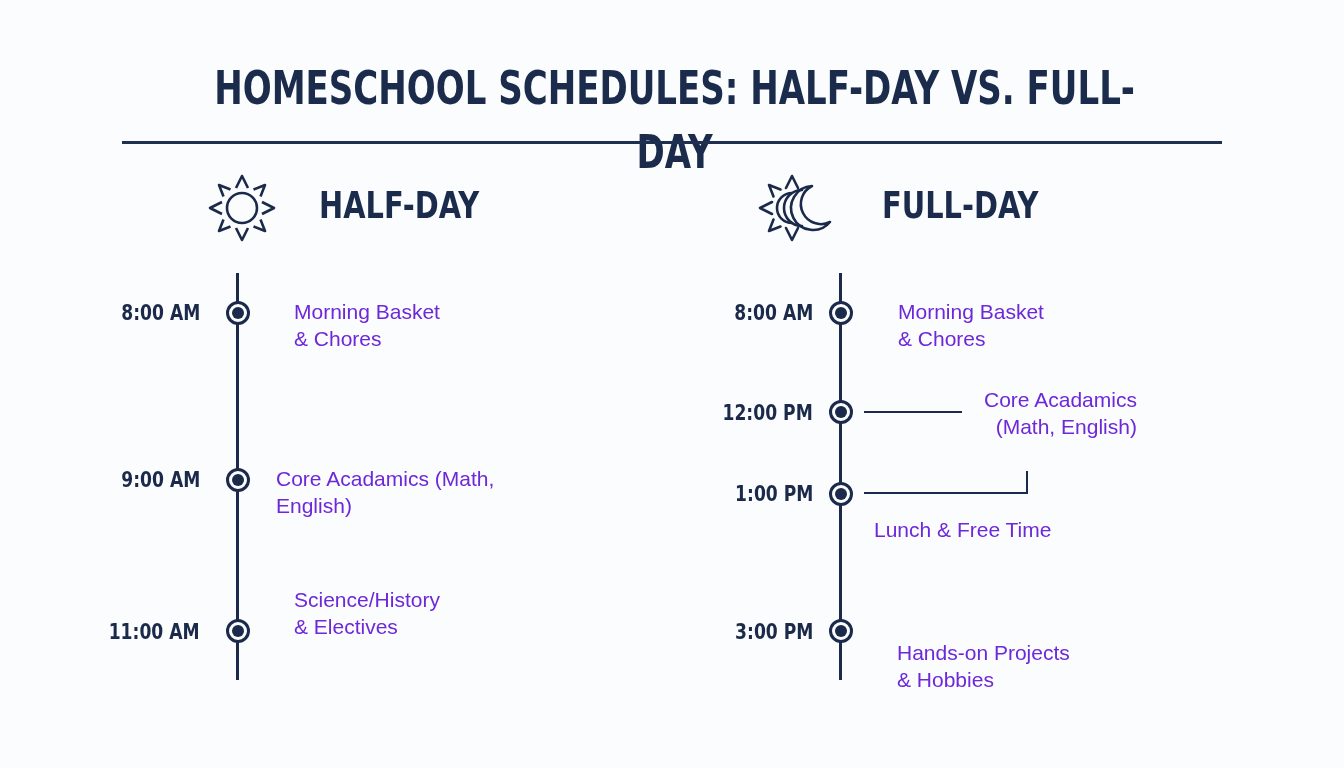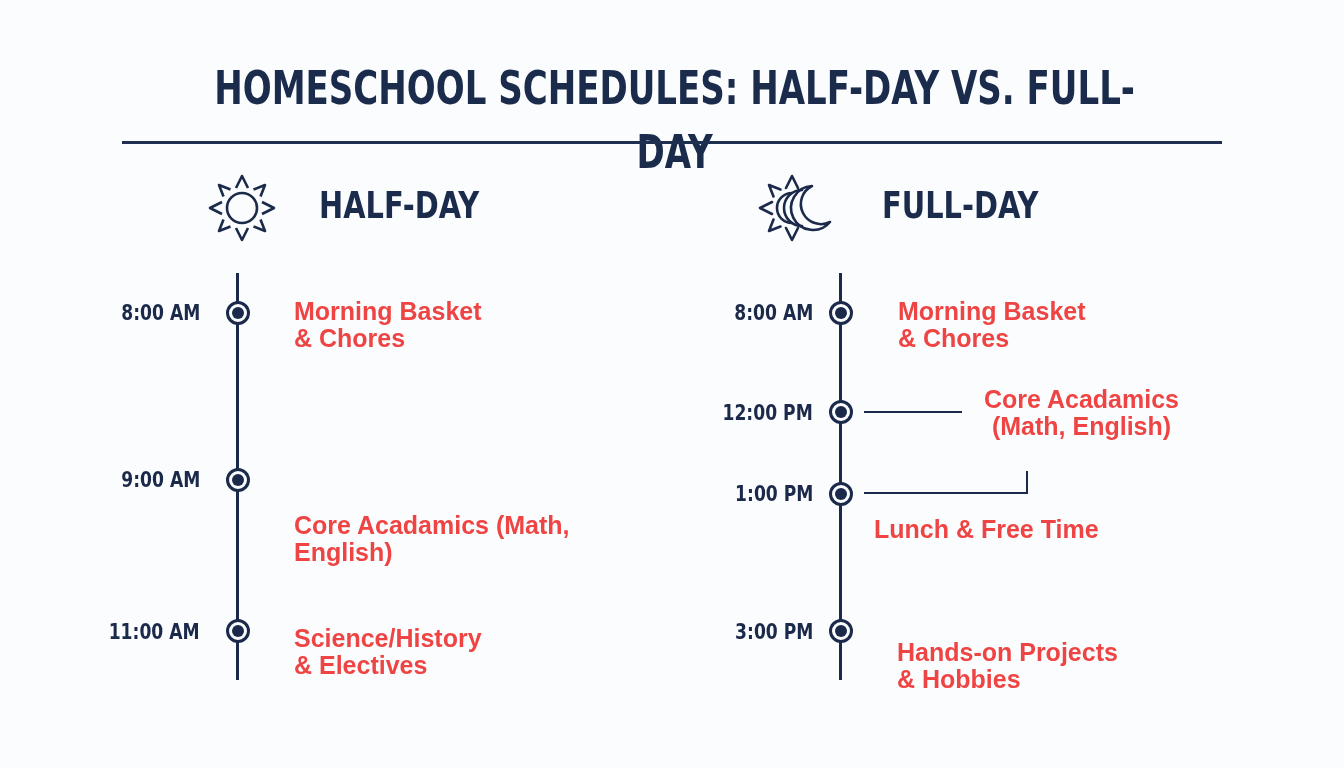--- a/index.html
+++ b/index.html
@@ -85,24 +85,24 @@
       line-height: 26px;
       color: #1b2a4a;
       transform: scaleX(0.78);
       transform-origin: 100% 50%;
       text-align: right;
       white-space: nowrap;
     }
     .activity {
       position: absolute;
       font-family: "Liberation Sans", sans-serif;
-      font-weight: bold;
-      font-size: 25px;
+      font-weight: normal;
+      font-size: 21px;
       line-height: 27px;
-      color: #ef4444;
+      color: #6d28d9;
       white-space: pre-line;
     }
     .connector {
       position: absolute;
       height: 2px;
       background: #1b2a4a;
     }
     .connector-v {
       position: absolute;
       width: 2px;
@@ -137,28 +137,28 @@
   <div>
     <div class="time" style="right:1144px; top:300px;">8:00 AM</div>
     <div class="node" style="left:226px; top:301px;"></div>
     <div class="activity" style="left:294px; top:298px;">Morning Basket
 &amp; Chores</div>
   </div>
 
   <div>
     <div class="time" style="right:1144px; top:467px;">9:00 AM</div>
     <div class="node" style="left:226px; top:468px;"></div>
-    <div class="activity" style="left:294px; top:465px;margin-top:47px;">Core Acadamics (Math,
+    <div class="activity" style="left:276px; top:465px;">Core Acadamics (Math,
 English)</div>
   </div>
 
   <div>
     <div class="time" style="right:1144px; top:619px;">11:00 AM</div>
     <div class="node" style="left:226px; top:619px;"></div>
-    <div class="activity" style="left:294px; top:625px;">Science/History
+    <div class="activity" style="left:294px; top:586px;">Science/History
 &amp; Electives</div>
   </div>
 </div>
 
 <div>
   <span class="section-icon" style="left:758px; top:174px; width:76px; height:68px;">
     <svg width="76" height="68" viewBox="0 0 76 68" fill="none" stroke="#1b2a4a" stroke-width="2.6" stroke-linejoin="round" stroke-linecap="round">
 
       <polyline points="28,14 34,2 40,14"></polyline>
       <polyline points="28,54 34,66 40,54"></polyline>
@@ -181,21 +181,21 @@
     <div class="time" style="right:531px; top:300px;">8:00 AM</div>
     <div class="node" style="left:829px; top:301px;"></div>
     <div class="activity" style="left:898px; top:298px;">Morning Basket
 &amp; Chores</div>
   </div>
 
   <div>
     <div class="time" style="right:531px; top:400px;">12:00 PM</div>
     <div class="node" style="left:829px; top:400px;"></div>
     <div class="connector" style="left:864px; top:411px; width:98px;"></div>
-    <div class="activity" style="left:984px; top:386px; text-align:center;">Core Acadamics
+    <div class="activity" style="left:984px; top:386px; text-align:right;">Core Acadamics
 (Math, English)</div>
   </div>
 
   <div>
     <div class="time" style="right:531px; top:481px;">1:00 PM</div>
     <div class="node" style="left:829px; top:482px;"></div>
     <div class="connector" style="left:864px; top:492px; width:164px;"></div>
     <div class="connector-v" style="left:1026px; top:471px; height:23px;"></div>
     <div class="activity" style="left:874px; top:516px;">Lunch &amp; Free Time</div>
   </div>

